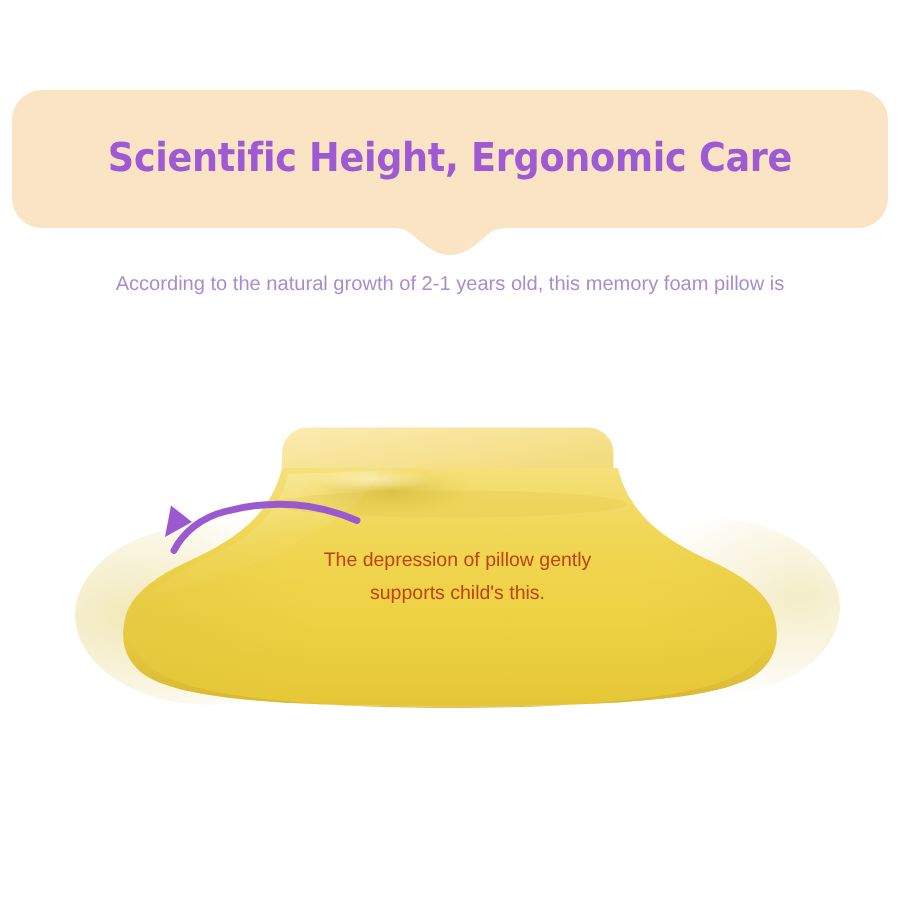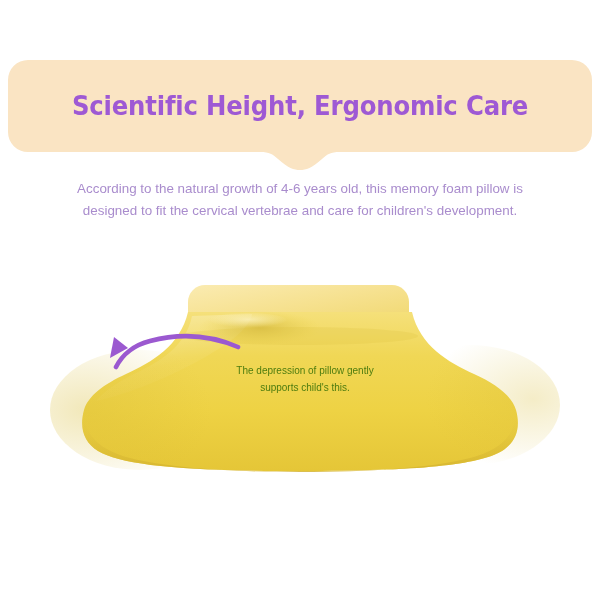--- a/index.html
+++ b/index.html
@@ -91,23 +91,23 @@
     height: 260px;
     display: block;
   }
 
   .pillow-caption {
     position: absolute;
     left: 180px;
     top: 112px;
     width: 250px;
     text-align: center;
-    color: #4d7c0f;
+    color: #c2410c;
     font-family: "Liberation Sans", sans-serif;
-    font-size: 10px;
+    font-size: 13px;
     line-height: 1.72;
     font-weight: 400;
     pointer-events: none;
   }
 
   .arrow-svg {
     position: absolute;
     left: 90px;
     top: 40px;
     width: 160px;
@@ -134,22 +134,21 @@
                C 272 154 270 152 260 152
                L 28 152
                A 20 20 0 0 1 8 132
                L 8 80
                A 20 20 0 0 1 28 60 Z" fill="#fae4c3"></path>
     </svg>
     <div class="banner-title">Scientific Height, Ergonomic Care</div>
   </div>
 
   <div class="subtitle">
-    <div>According to the natural growth of 4-6 years old, this memory foam pillow is</div>
-    <div>designed to fit the cervical vertebrae and care for children's development.</div>
+    <div>According to the natural growth of 2-1 years old, this memory foam pillow is</div>
   </div>
 
   <div class="product-area">
 
     <svg class="pillow-svg" viewBox="0 0 600 260" xmlns="http://www.w3.org/2000/svg">
       <defs>
         <linearGradient id="bodyGrad" x1="0" y1="0" x2="0" y2="1">
           <stop offset="0%" stop-color="#f5e07a"></stop>
           <stop offset="28%" stop-color="#f0d755"></stop>
           <stop offset="62%" stop-color="#eed244"></stop>

